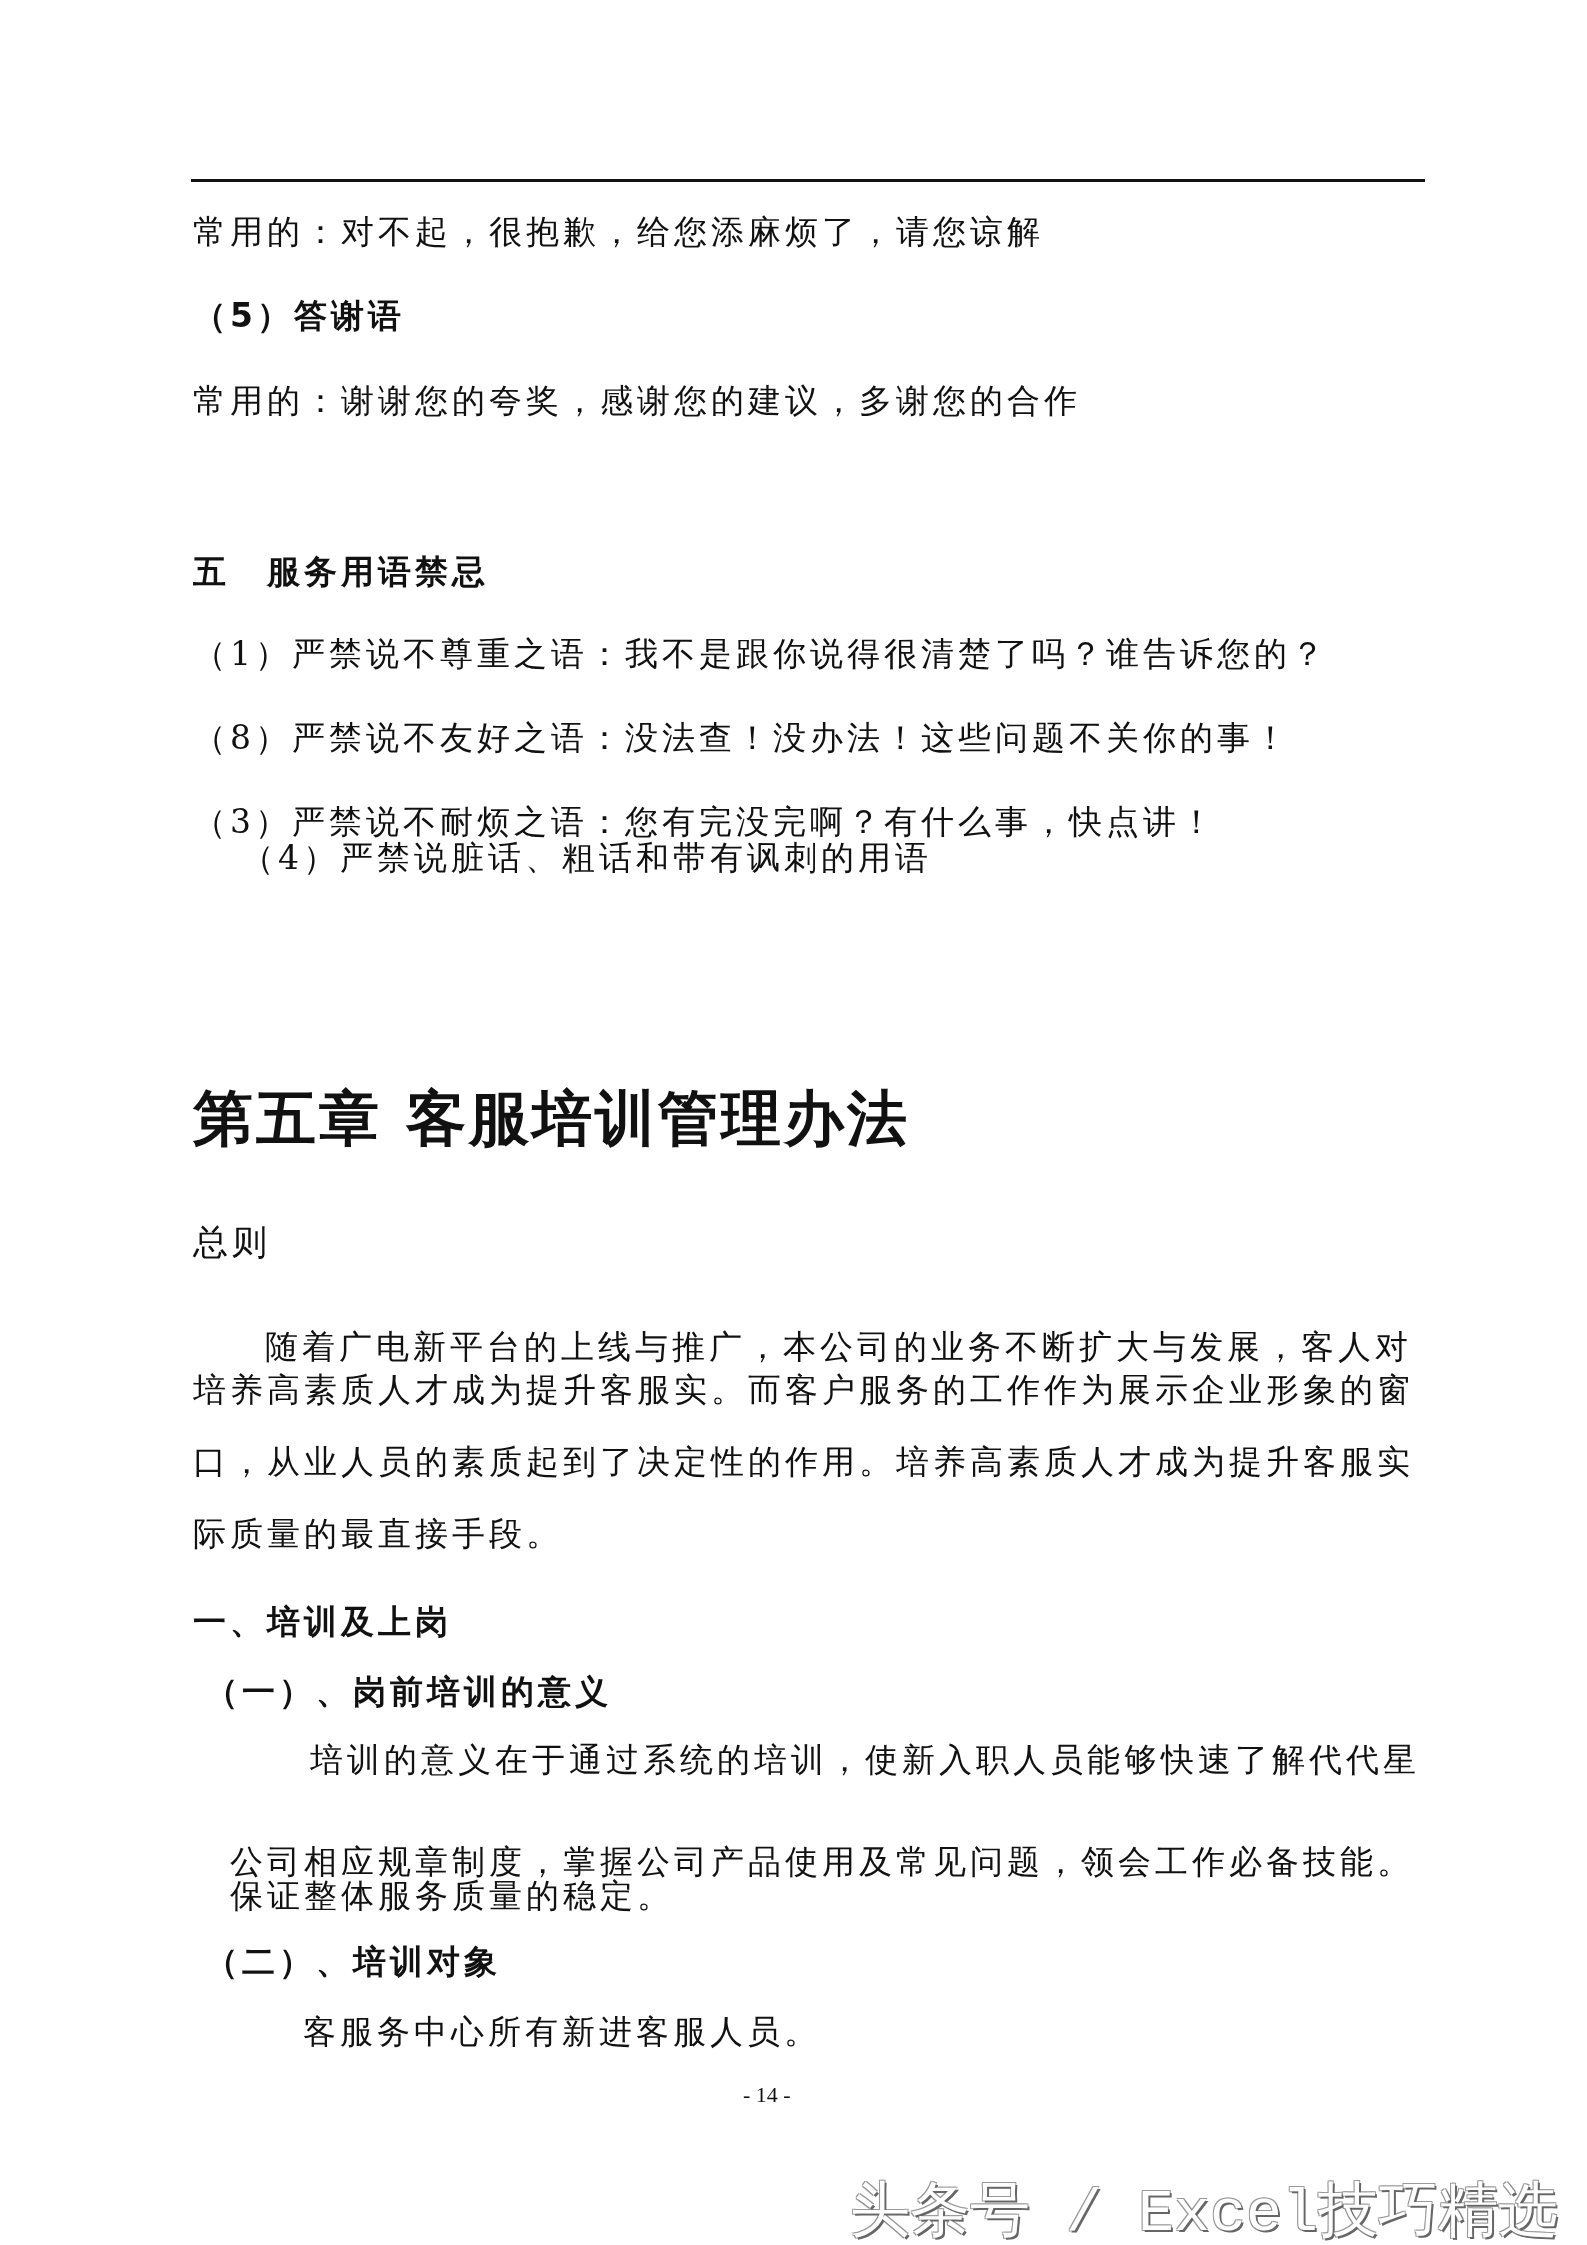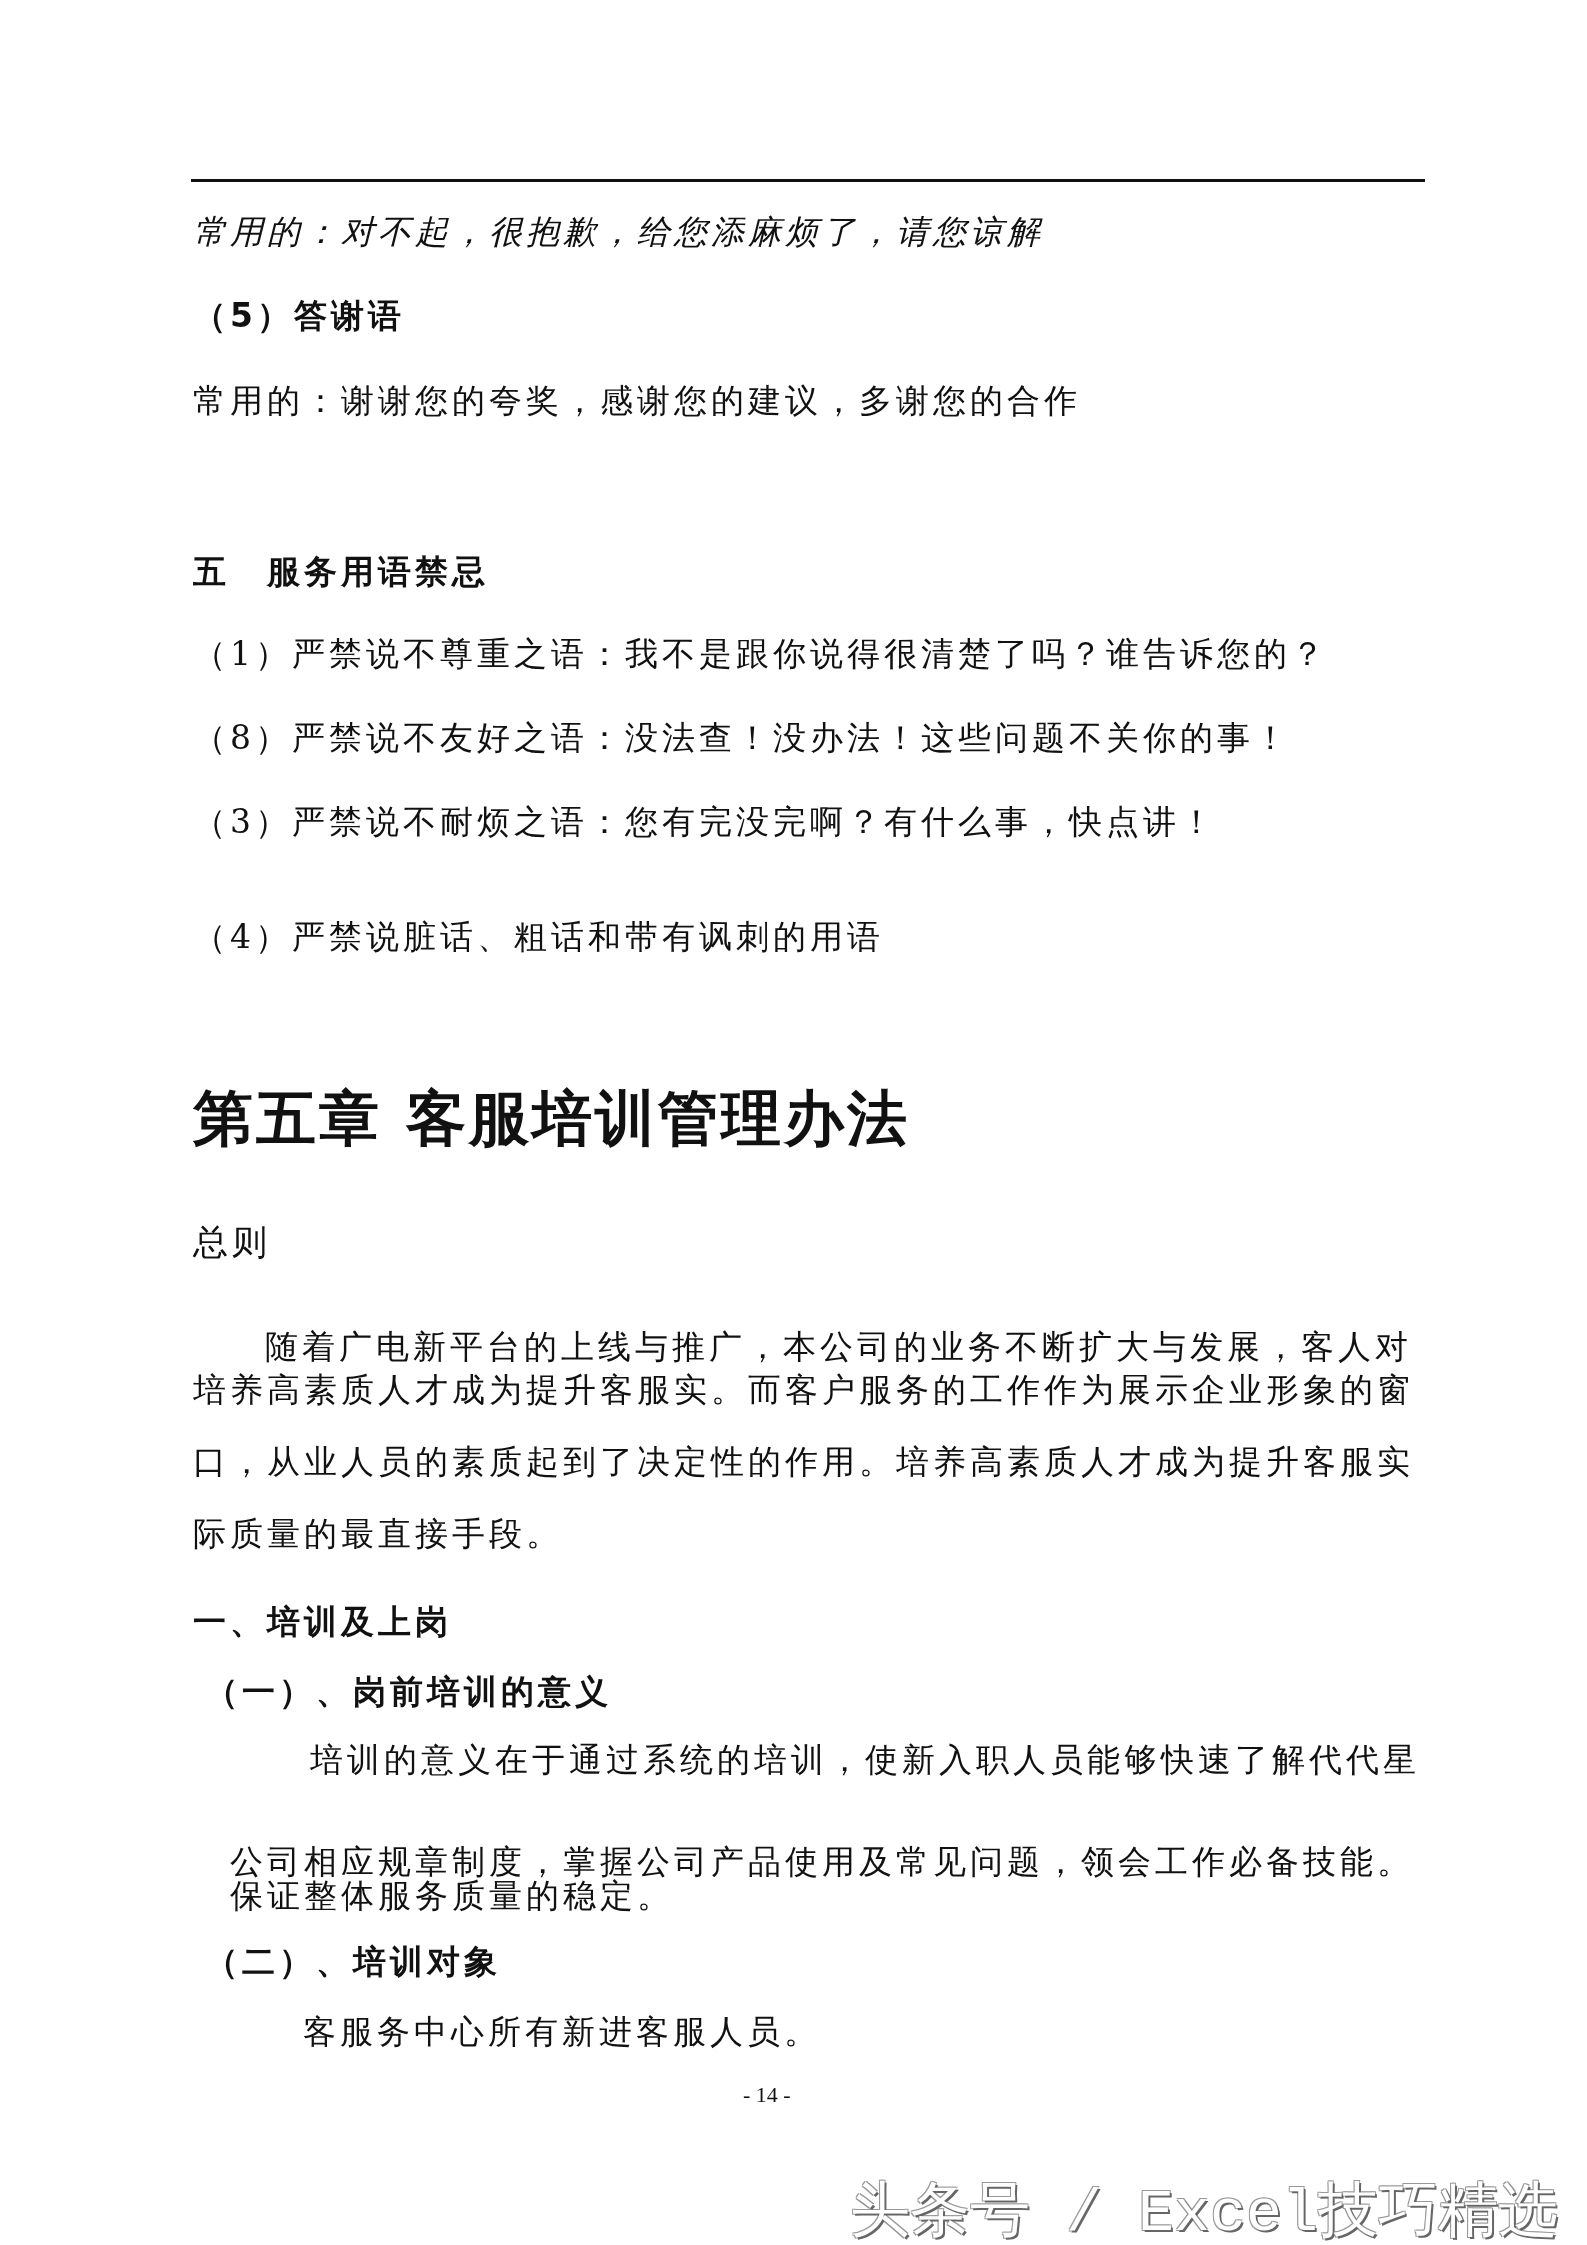--- a/index.html
+++ b/index.html
@@ -14,29 +14,29 @@
   .pagenum { position:absolute; left:743px; top:2082px; font-size:22px; font-family:"Liberation Serif", serif; }
   .watermark { position:absolute; left:850px; top:2150px; font-size:60px; color:#fff; white-space:nowrap;
                font-family: Liberation Mono, monospace;
                text-shadow: 2px 2px 0 #666, -1px -1px 0 #999, 1px -1px 0 #999, -1px 1px 0 #999; margin-top: 20px; }
 </style>
 </head>
 <body>
 
 <div class="rule"></div>
 
-<div class="line" style="top:212px;font-style:italic;">常用的：对不起，很抱歉，给您添麻烦了，请您谅解</div>
+<div class="line" style="top:212px;">常用的：对不起，很抱歉，给您添麻烦了，请您谅解</div>
 <div class="line bold sub" style="top:296px;">（5）答谢语</div>
 <div class="line" style="top:381px;">常用的：谢谢您的夸奖，感谢您的建议，多谢您的合作</div>
 
 <div class="line bold" style="top:552px;">五　服务用语禁忌</div>
 <div class="line" style="top:634px;">（1）严禁说不尊重之语：我不是跟你说得很清楚了吗？谁告诉您的？</div>
 <div class="line" style="top:718px;">（8）严禁说不友好之语：没法查！没办法！这些问题不关你的事！</div>
 <div class="line" style="top:802px;">（3）严禁说不耐烦之语：您有完没完啊？有什么事，快点讲！</div>
-<div class="line" style="top:917px;">（4）严禁说脏话、粗话和带有讽刺的用语</div>
+<div class="line" style="top:838px;margin-left:48px;">（4）严禁说脏话、粗话和带有讽刺的用语</div>
 
 <div class="chapter">第五章 客服培训管理办法</div>
 
 <div class="line" style="top:1222px;font-size:35px;">总则</div>
 <div class="line" style="top:1327px;left:265px;">随着广电新平台的上线与推广，本公司的业务不断扩大与发展，客人对</div>
 <div class="line" style="top:1370px;">培养高素质人才成为提升客服实。而客户服务的工作作为展示企业形象的窗</div>
 <div class="line" style="top:1442px;">口，从业人员的素质起到了决定性的作用。培养高素质人才成为提升客服实</div>
 <div class="line" style="top:1514px;">际质量的最直接手段。</div>
 
 <div class="line bold" style="top:1602px;">一、培训及上岗</div>

